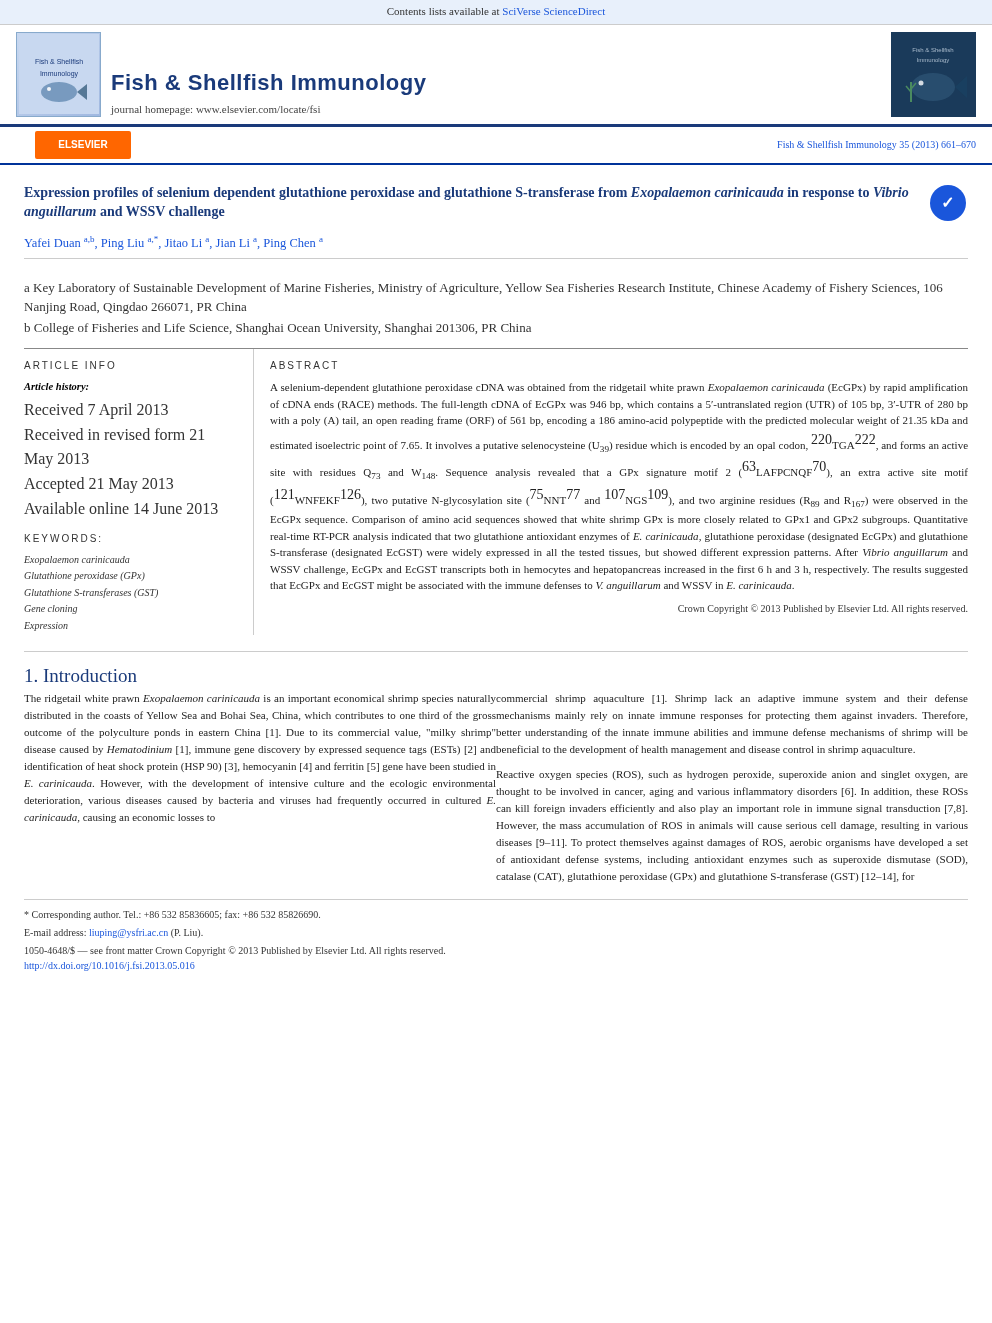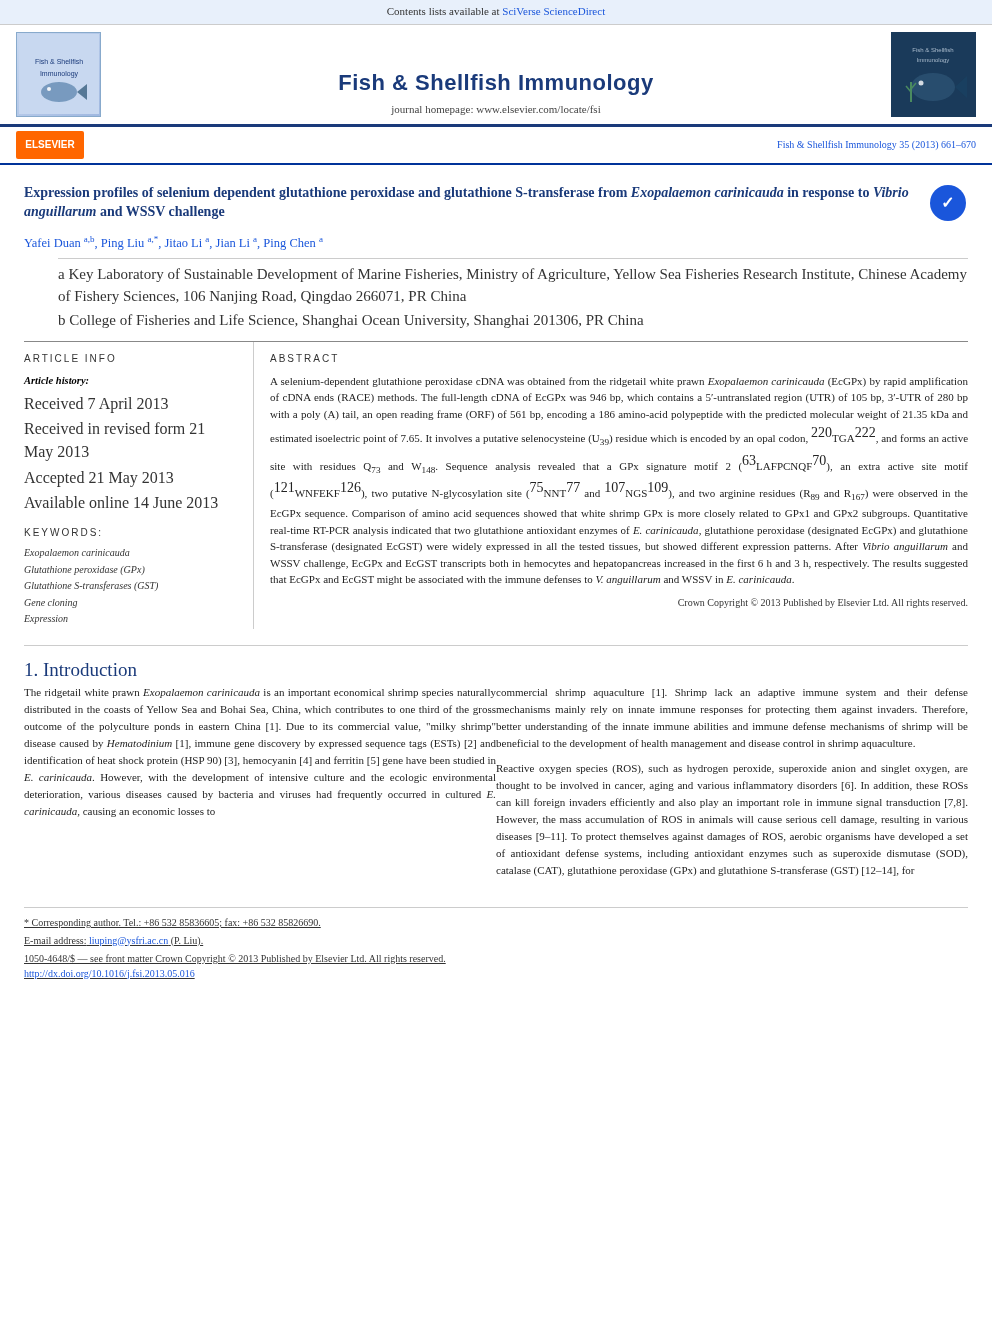--- a/index.html
+++ b/index.html
@@ -25,21 +25,21 @@
       border-bottom: 1px solid #ccc;
     }
     .journal-header-main {
       display: flex;
       align-items: center;
       justify-content: space-between;
       padding: 6px 16px;
       border-bottom: 3px solid #1a3a7a;
     }
     .journal-title-center {
-      text-align: center;
+      text-align: left;
       flex: 1;
       padding: 0 10px;
       margin-top: 36px;
     }
     .journal-title-center h1 {
       font-size: 22px;
       font-weight: bold;
       color: #1a3a7a;
       letter-spacing: 0.5px;
       font-family: Arial, sans-serif;
@@ -49,31 +49,32 @@
       color: #444;
       margin-top: 3px;
     }
     .elsevier-bar {
       display: flex;
       align-items: center;
       padding: 4px 16px;
       border-bottom: 2px solid #003399;
     }
     .elsevier-logo {
-      width: 68px;
+      width: 96px;
       height: 28px;
       background: #ff6600;
       display: flex;
       align-items: center;
       justify-content: center;
       color: white;
       font-size: 10px;
       font-weight: bold;
       font-family: Arial, sans-serif;
       border-radius: 2px;
+      margin-left: 19px;
     }
     .journal-ref {
       font-size: 10px;
       color: #1a56db;
       margin-left: auto;
     }
 
     
     .article-content {
       padding: 18px 24px;
@@ -118,26 +119,25 @@
     }
 
     
     .authors {
       font-size: 12.5px;
       margin-bottom: 6px;
       color: #1a56db;
     }
     .authors sup { font-size: 9px; }
     .affiliations {
-      font-size: 15px;
+      font-size: 13px;
       color: #333;
       margin-bottom: 10px;
       border-top: 1px solid #ccc;
-      padding-top: 5px;
-      margin-left: 34px;
+      padding-top: 20px;
     }
     .affiliations p { margin-bottom: 2px; }
 
     
     .two-col-section {
       display: flex;
       gap: 0;
       border-top: 1px solid #888;
       margin-top: 8px;
     }
@@ -216,25 +216,24 @@
       font-size: 11px;
       line-height: 1.55;
       text-align: justify;
       color: #222;
     }
     .intro-col em { font-style: italic; }
 
     
     .article-footer {
       border-top: 1px solid #ccc;
-      margin-top: 28px;
+      margin-top: 14px;
       padding-top: 8px;
       font-size: 10px;
       color: #333;
-      text-decoration: underline;
     }
     .footer-note { margin-bottom: 3px; }
     .footer-link { color: #1a56db; text-decoration: none; }
     .footer-issn { margin-top: 4px; font-size: 10px; }
 
     
     .fish-logo-img {
       width: 85px;
       height: 85px;
       background: linear-gradient(135deg, #c8d8f0, #a0b8e0);

